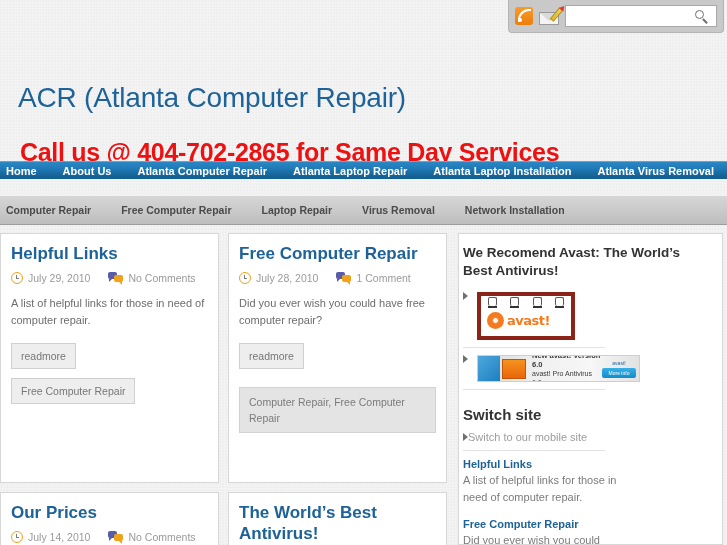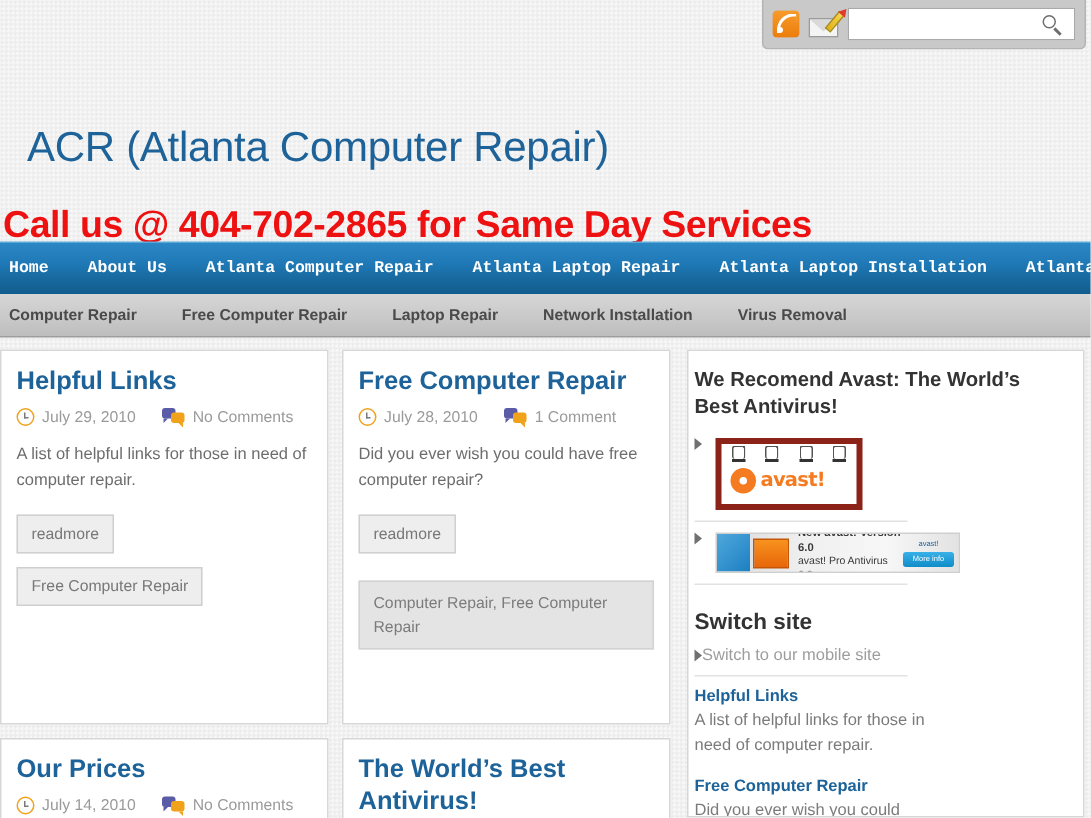--- a/index.html
+++ b/index.html
@@ -150,36 +150,35 @@
     font-weight: normal;
     margin: 16px;
     line-height: 40px;
     padding-left: 2px;
     letter-spacing: -0.2px;
   }
   .site-tagline {
     font-size: 25px;
     color: #ee1111;
     font-weight: bold;
-    margin: 0;
+    margin: 18px;
     line-height: 32px;
     padding-left: 2px;
     letter-spacing: -0.3px;
   }
 
   
   .nav-primary {
     position: absolute;
     top: 161px; left: 0;
-    width: 727px; height: 35px;
+    width: 727px; height: 18px;
     background: linear-gradient(180deg, #2b87c4 0%, #1f79b6 40%, #18699f 70%, #115c8d 100%);
     border-top: 1px solid #5aa9d8;
     display: flex;
     align-items: center;
-    font-family: Liberation Mono, monospace;
   }
   .nav-primary a {
     color: #ffffff;
     font-size: 11px;
     font-weight: bold;
     text-decoration: none;
     padding: 0 13px;
     line-height: 34px;
     white-space: nowrap;
   }
@@ -528,22 +527,22 @@
   <a href="#">Atlanta Computer Repair</a>
   <a href="#">Atlanta Laptop Repair</a>
   <a href="#">Atlanta Laptop Installation</a>
   <a href="#">Atlanta Virus Removal</a>
 </nav>
 
 <nav class="nav-secondary">
   <a href="#">Computer Repair</a>
   <a href="#">Free Computer Repair</a>
   <a href="#">Laptop Repair</a>
+  <a href="#">Virus Removal</a>
   <a href="#">Network Installation</a>
-  <a href="#">Virus Removal</a>
 </nav>
 
 <div class="main">
 
   <div class="content-col">
 
     <article class="post-box">
       <h3 class="post-title">Helpful Links</h3>
       <div class="post-meta">
         <span class="clock-icon"></span>

